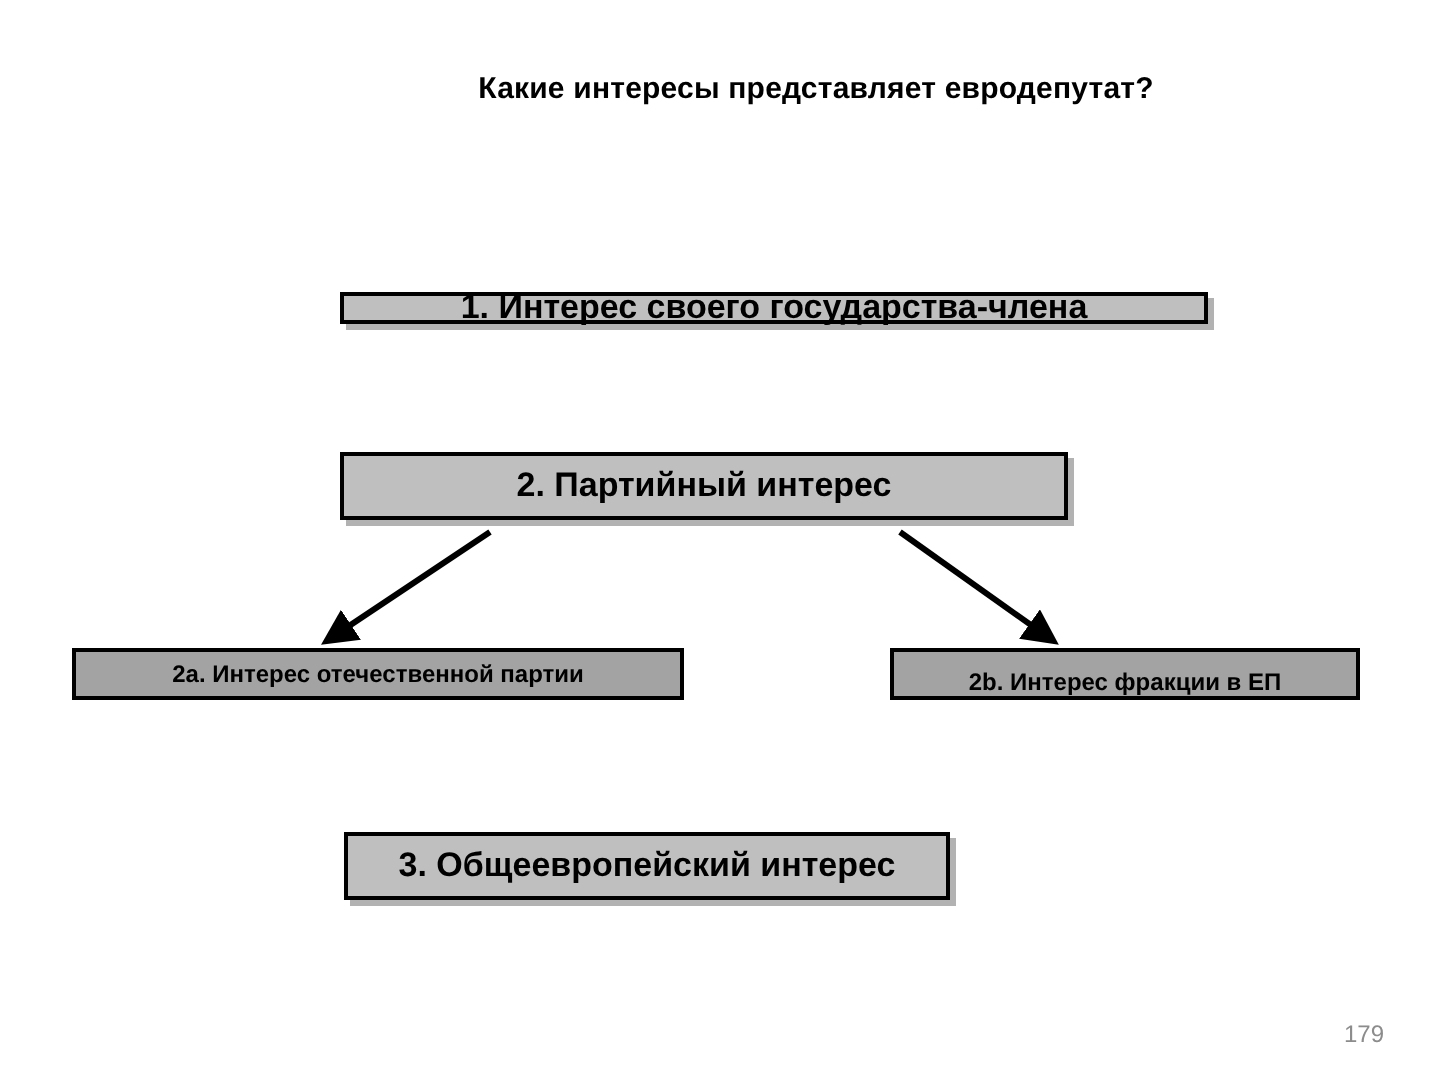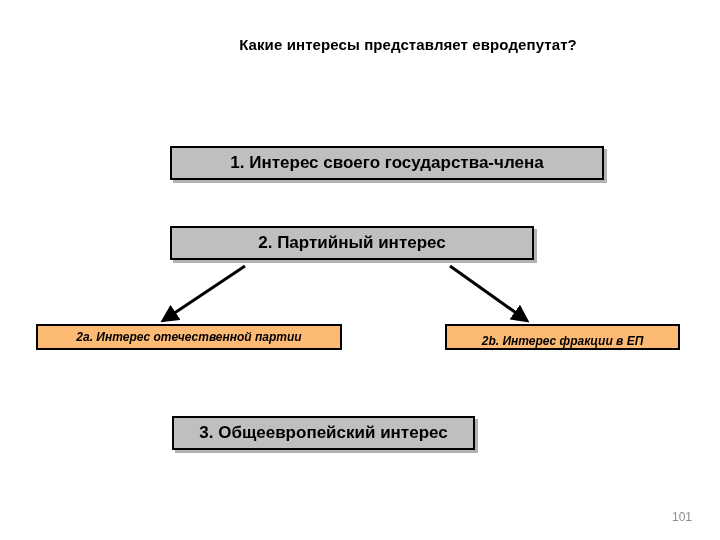--- a/index.html
+++ b/index.html
@@ -41,34 +41,33 @@
     justify-content: center;
     color: #000000;
     font-weight: bold;
     white-space: nowrap;
   }
   .box.filled {
     background: #bfbfbf;
     box-shadow: 3px 3px 0 0 rgba(0,0,0,0.30);
   }
   .box.plain {
-    background: #fdba74;
-    font-style: italic;
+    background: #a3a3a3;
   }
   .box-lvl1 {
     font-size: 17px;
   }
   .box-lvl2 {
     font-size: 12px;
   }
   #box-state {
     left: 170px;
     top: 146px;
     width: 434px;
-    height: 34px;
+    height: 16px;
   }
   #box-party {
     left: 170px;
     top: 226px;
     width: 364px;
     height: 34px;
   }
   #box-party-a {
     left: 36px;
     top: 324px;
@@ -134,15 +133,15 @@
   </div>
 
   <div class="box plain box-lvl2" id="box-party-b">
     <span>2b. Интерес фракции в ЕП</span>
   </div>
 
   <div class="box filled box-lvl1" id="box-european">
     <span>3. Общеевропейский интерес</span>
   </div>
 
-  <div id="page-number">101</div>
+  <div id="page-number">179</div>
 
 </div>
 
 </body></html>

